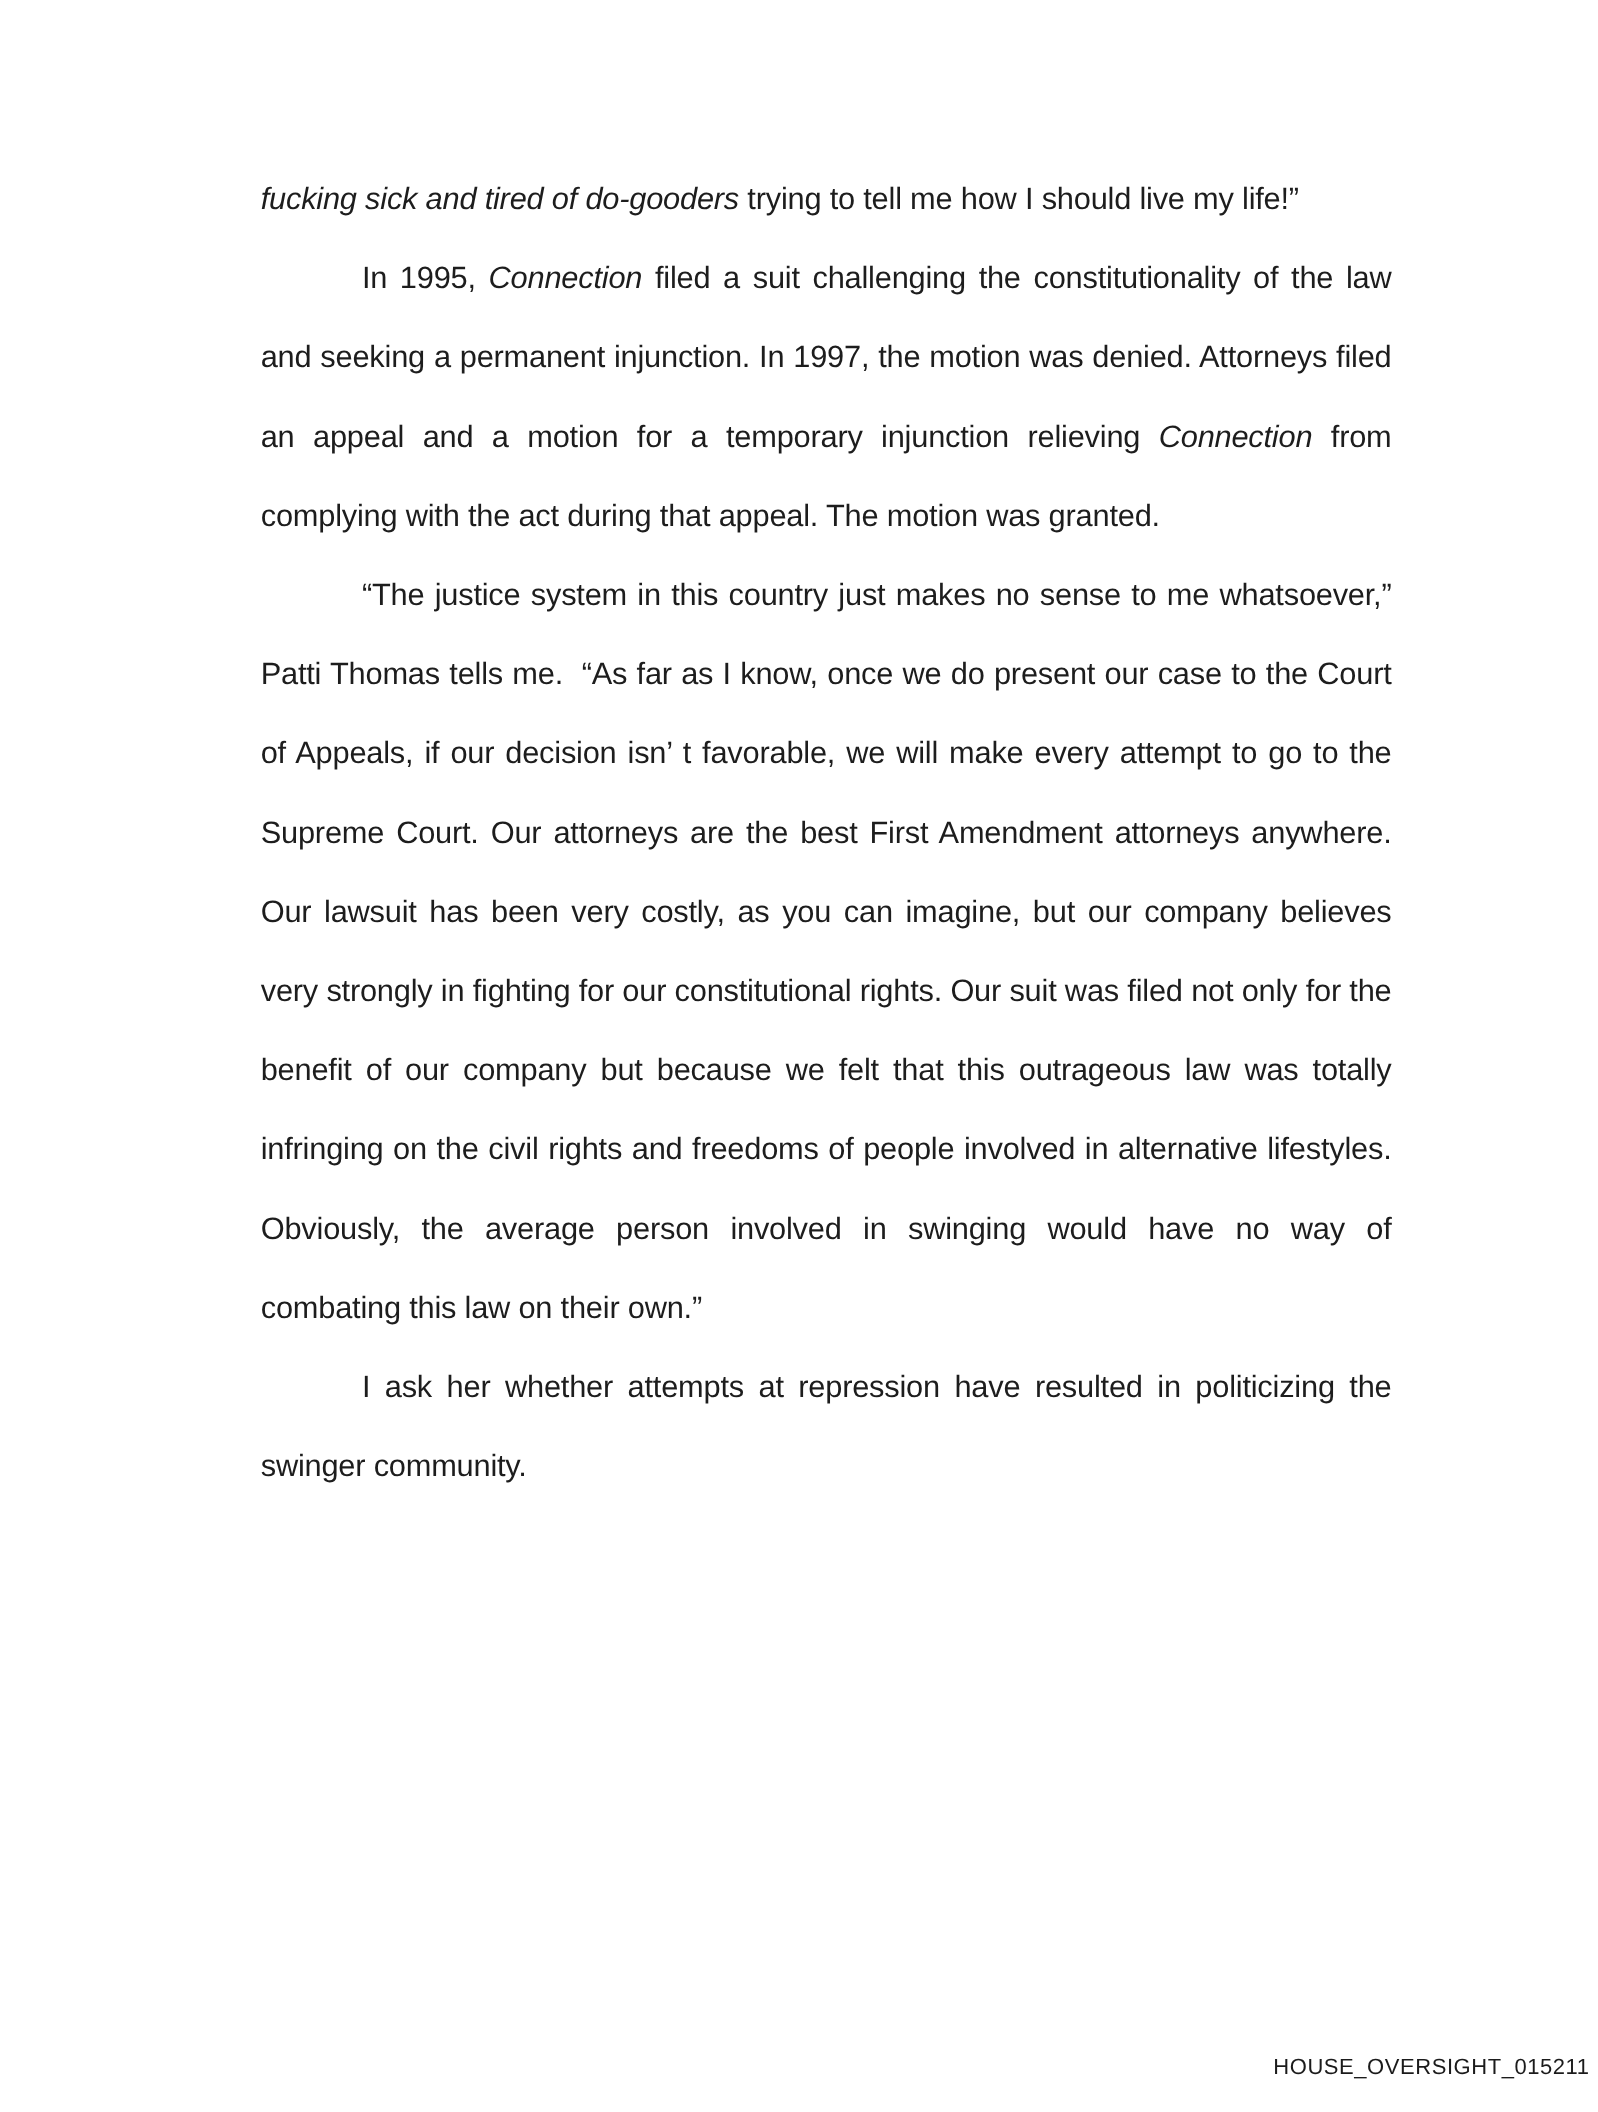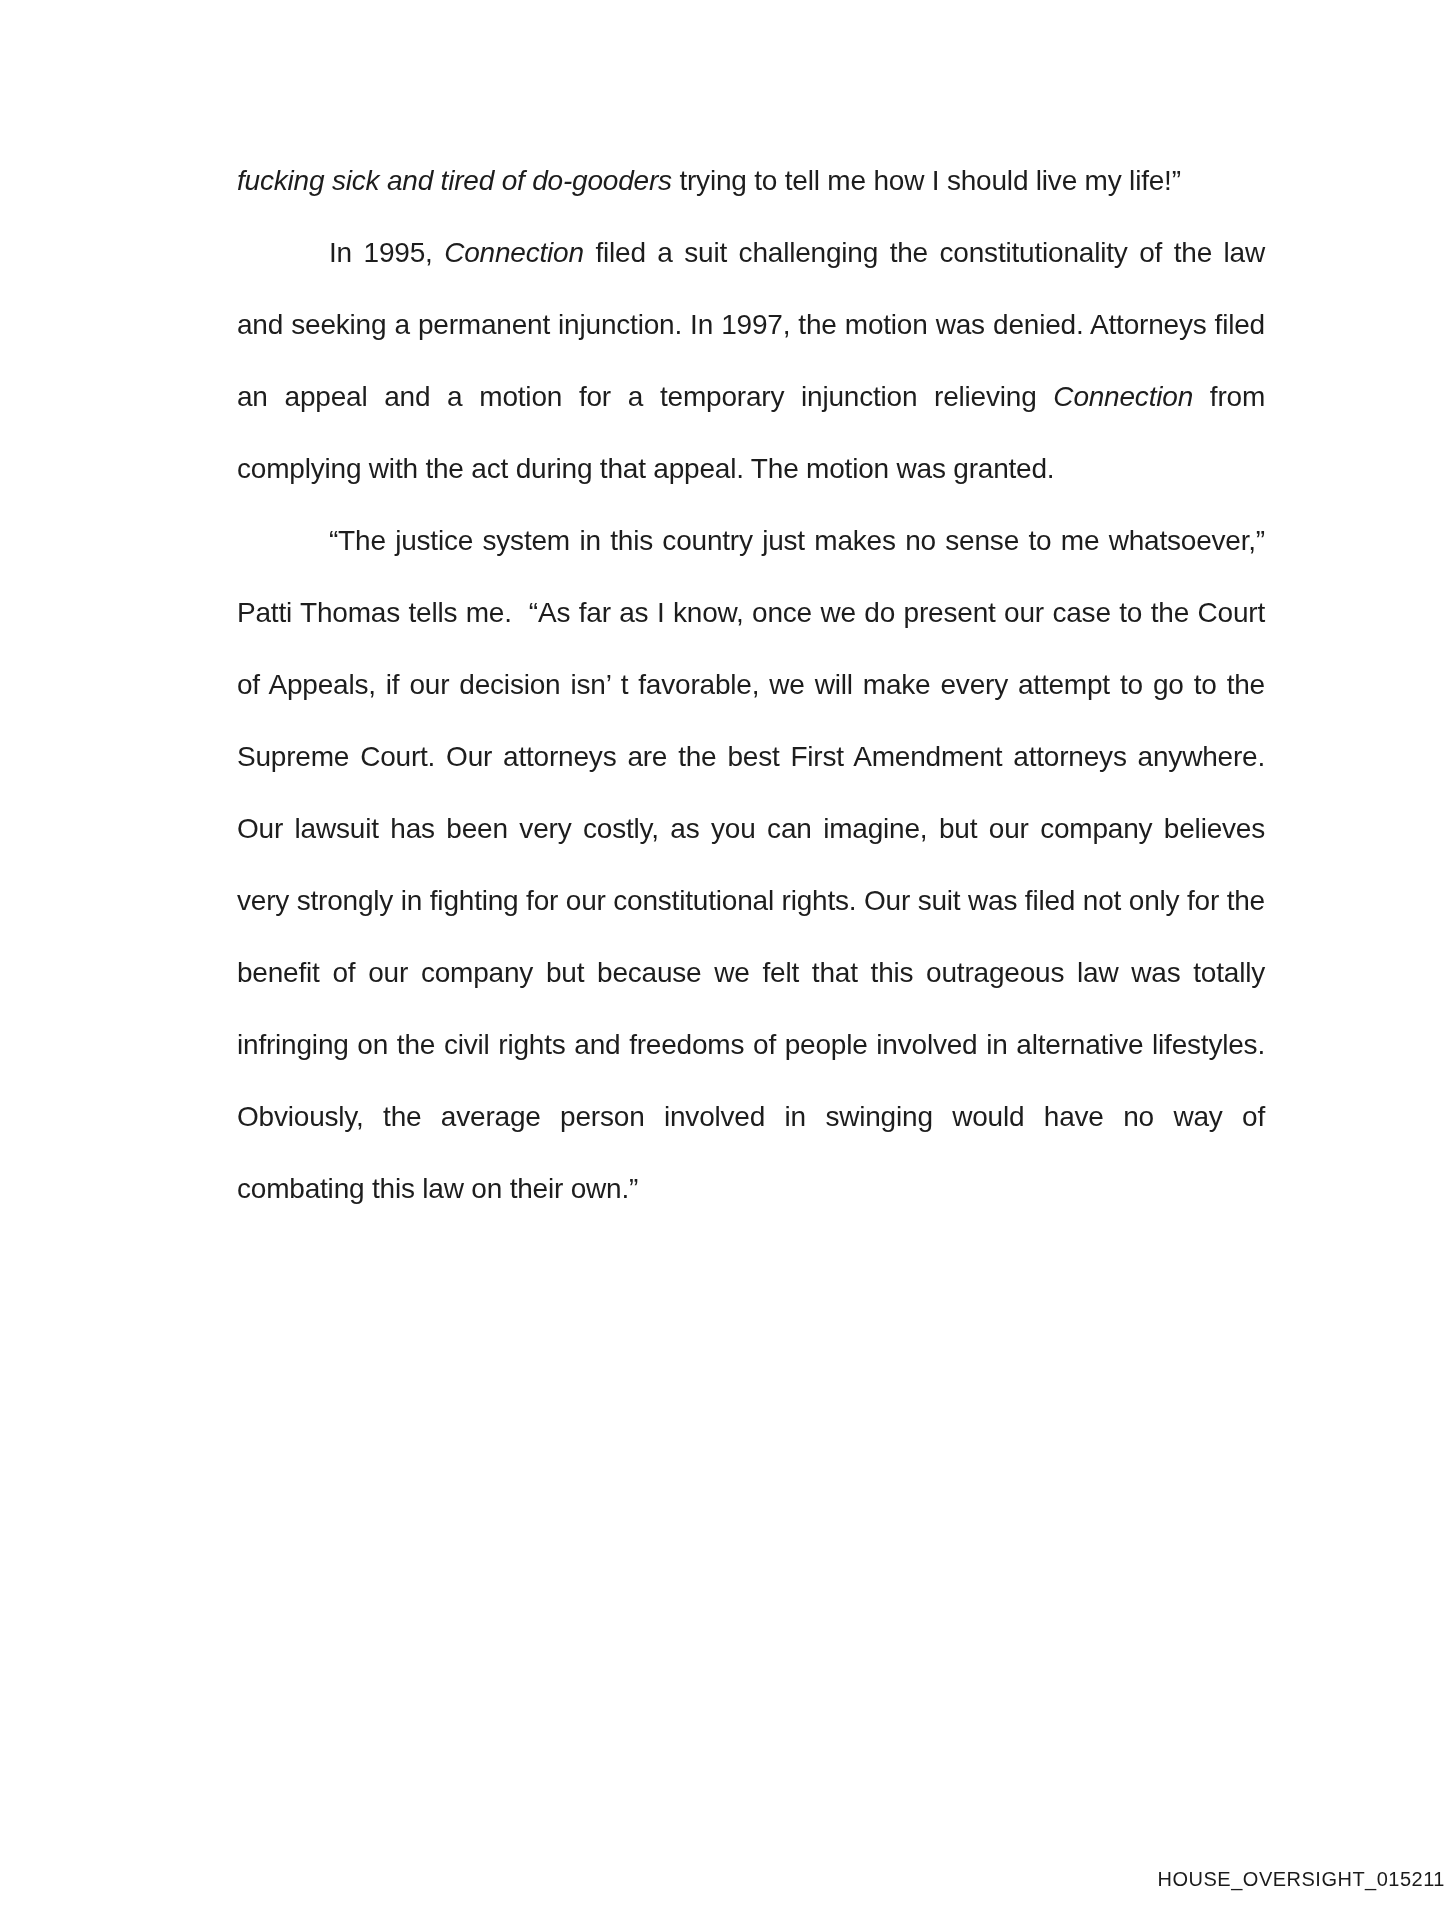--- a/index.html
+++ b/index.html
@@ -61,18 +61,19 @@
 <div class="page">
 
   <div class="body-text">
 
     <p class="para"><span class="seg-italic">fucking sick and tired of do-gooders</span><span> trying to tell me how I should live my life!”</span></p>
 
     <p class="para indent"><span>In 1995, </span><span class="seg-italic">Connection</span><span> filed a suit challenging the constitutionality of the law and seeking a permanent injunction. In 1997, the motion was denied. Attorneys filed an appeal and a motion for a temporary injunction relieving </span><span class="seg-italic">Connection</span><span> from complying with the act during that appeal. The motion was granted.</span></p>
 
     <p class="para indent"><span>“The justice system in this country just makes no sense to me whatsoever,”  Patti Thomas tells me.  “As far as I know, once we do present our case to the Court of Appeals, if our decision isn’ t favorable, we will make every attempt to go to the Supreme Court. Our attorneys are the best First Amendment attorneys anywhere. Our lawsuit has been very costly, as you can imagine, but our company believes very strongly in fighting for our constitutional rights. Our suit was filed not only for the benefit of our company but because we felt that this outrageous law was totally infringing on the civil rights and freedoms of people involved in alternative lifestyles. Obviously, the average person involved in swinging would have no way of combating this law on their own.”</span></p>
 
+    <p class="para indent"><span>I ask her whether attempts at repression have resulted in politicizing the swinger community.</span></p>
 
   </div>
 
   <div class="bates-stamp">HOUSE_OVERSIGHT_015211</div>
 
 </div>
 
 </body></html>

